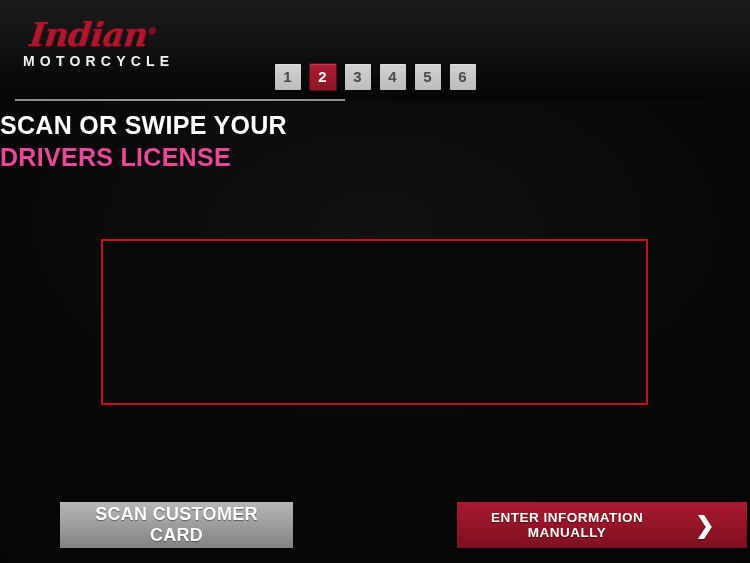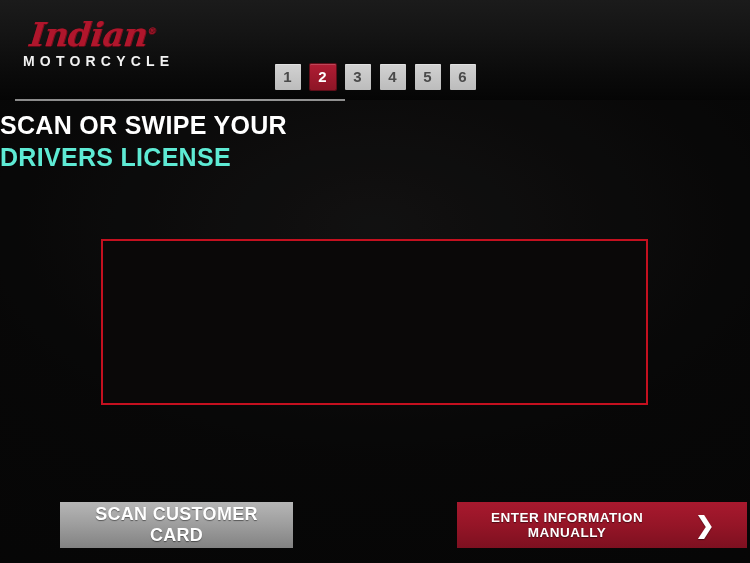--- a/index.html
+++ b/index.html
@@ -145,21 +145,21 @@
     font-weight: 700;
     letter-spacing: 0.3px;
     color: #ffffff;
     line-height: 30px;
   }
   .prompt-line2 {
     display: block;
     font-size: 25px;
     font-weight: 700;
     letter-spacing: 0.3px;
-    color: #5eead4;
+    color: #ec4899;
     line-height: 30px;
     margin-top: 2px;
   }
 
   
   .scan-area {
     position: absolute;
     left: 101px;
     top: 239px;
     width: 547px;

